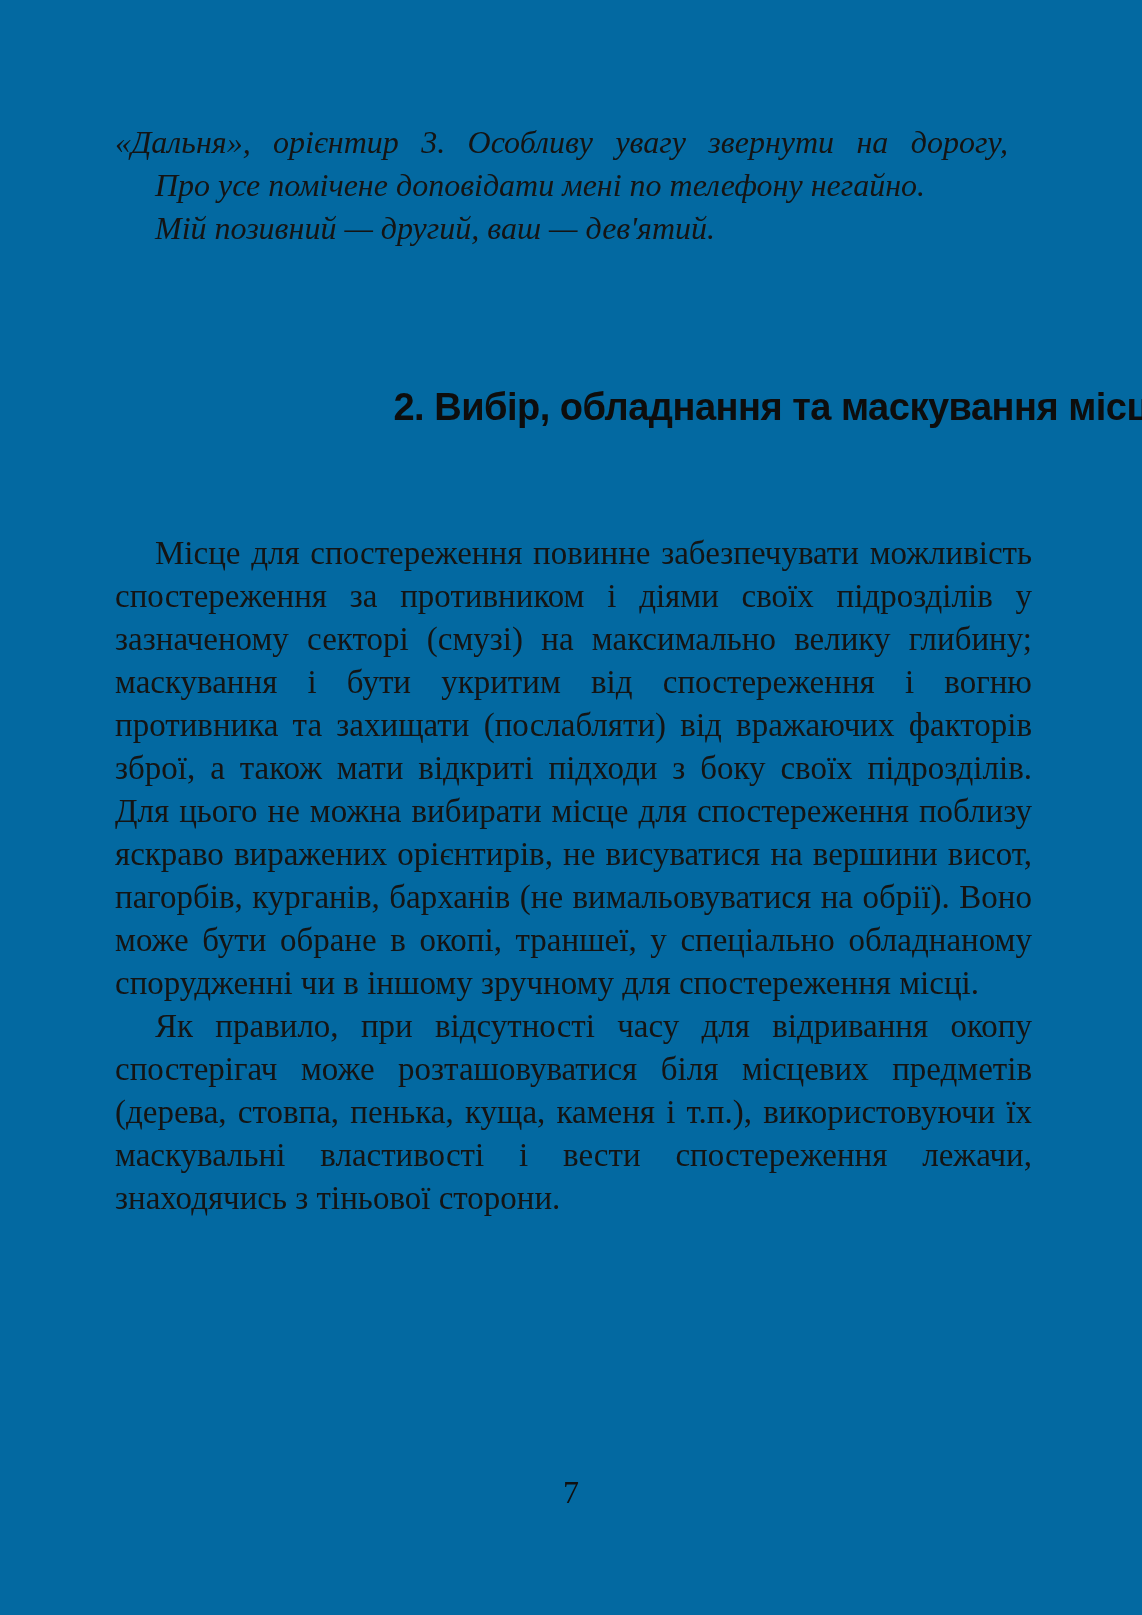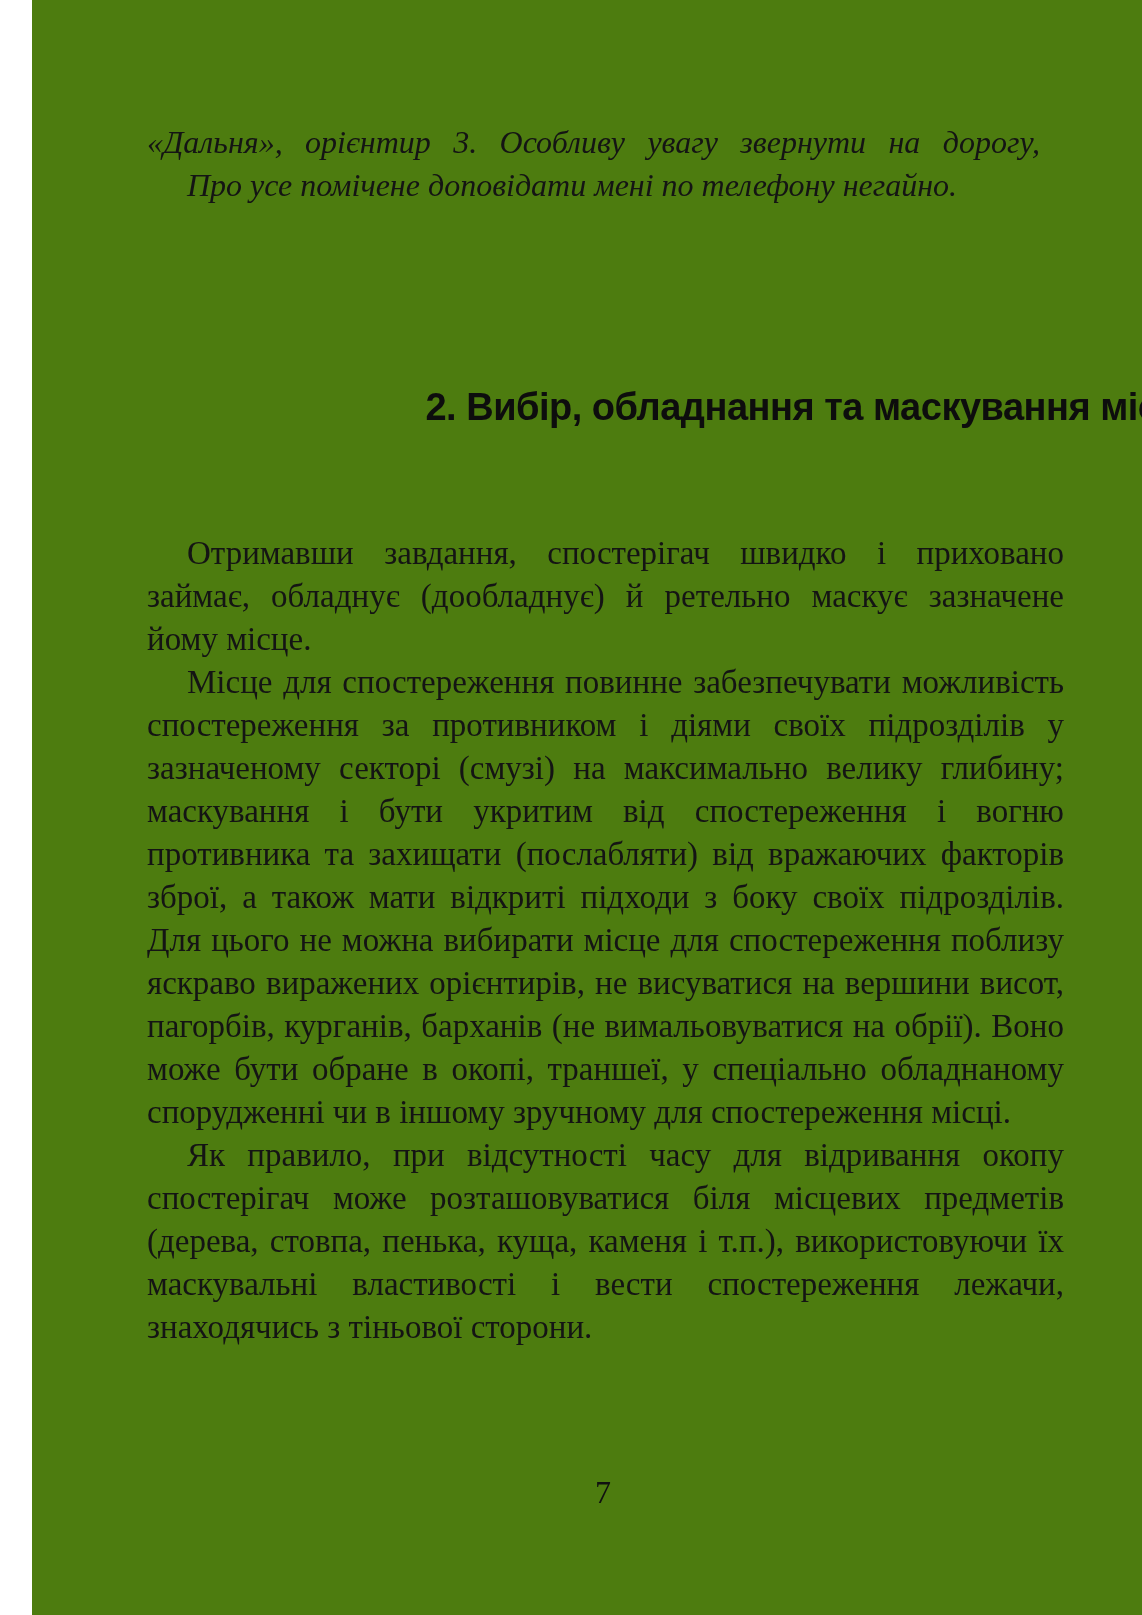--- a/index.html
+++ b/index.html
@@ -11,22 +11,21 @@
     height: 1615px;
     background: #ffffff;
     position: relative;
     overflow: hidden;
     font-family: "Liberation Serif", serif;
     color: #141414;
   }
   .page {
     position: absolute;
     inset: 0;
-    background: #4d7c0f;
-    margin-left: 32px;
+    background: #0369a1;
   }
   
   .intro {
     position: absolute;
     top: 121px;
     left: 115px;
     width: 893px;
     font-style: italic;
     font-size: 32px;
     line-height: 43px;
@@ -85,27 +84,27 @@
   }
 </style>
 </head>
 <body>
 
 <div class="page">
 
   <section class="intro">
     <div class="intro-line justify-last">«Дальня», орієнтир 3. Особливу увагу звернути на дорогу,</div>
     <div class="intro-line indent">Про усе помічене доповідати мені по телефону негайно.</div>
+    <div class="intro-line indent">Мій позивний — другий, ваш — дев'ятий.</div>
   </section>
 
   <h1 class="heading">
     <span>2. Вибір, обладнання та маскування місця</span><br>
   </h1>
 
   <section class="body-text">
-    <p>Отримавши завдання, спостерігач швидко і приховано займає, обладнує (дообладнує) й ретельно маскує зазначене йому місце.</p>
     <p>Місце для спостереження повинне забезпечувати можливість спостереження за противником і діями своїх підрозділів у зазначеному секторі (смузі) на максимально велику глибину; маскування і бути укритим від спостереження і вогню противника та захищати (послабляти) від вражаючих факторів зброї, а також мати відкриті підходи з боку своїх підрозділів. Для цього не можна вибирати місце для спостереження поблизу яскраво виражених орієнтирів, не висуватися на вершини висот, пагорбів, курганів, барханів (не вимальовуватися на обрії). Воно може бути обране в окопі, траншеї, у спеціально обладнаному спорудженні чи в іншому зручному для спостереження місці.</p>
     <p>Як правило, при відсутності часу для відривання окопу спостерігач може розташовуватися біля місцевих предметів (дерева, стовпа, пенька, куща, каменя і т.п.), використовуючи їх маскувальні властивості і вести спостереження лежачи, знаходячись з тіньової сторони.</p>
   </section>
 
   <div class="page-number">7</div>
 
 </div>
 
 </body></html>

